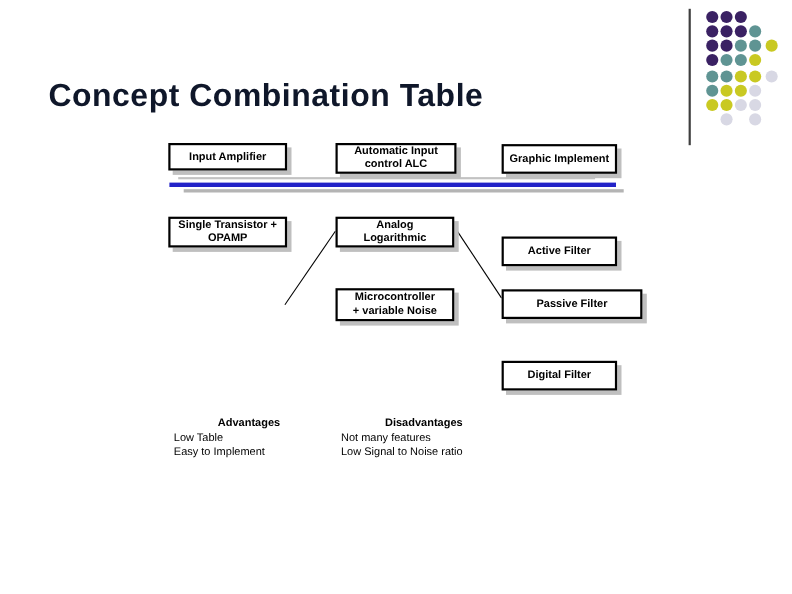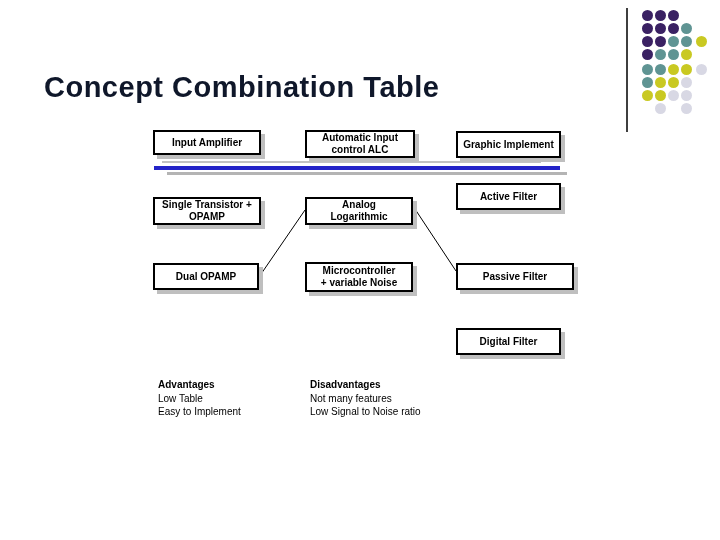--- a/index.html
+++ b/index.html
@@ -58,21 +58,21 @@
     pointer-events:none;
   }
   .connectors line { stroke:#000; stroke-width:1; }
   
   .notes {
     position:absolute;
     font-size:10px;
     line-height:13.5px;
     color:#000;
   }
-  .notes .notes-title { font-weight:bold; }
+  .notes .notes-title { font-weight:bold;margin-left:40px; }
   .notes-adv { left:158px; top:378px; }
   .notes-dis { left:310px; top:378px; }
 </style>
 </head>
 <body>
 
 <div class="slide">
 
   <h1 class="slide-title" style="color: #0f172a;">Concept Combination Table</h1>
 
@@ -122,26 +122,25 @@
 
   <div class="cbox" style="left:153px;top:130px;width:108px;height:25px">Input Amplifier</div>
   <div class="cbox" style="left:305px;top:130px;width:110px;height:28px">Automatic Input
 control ALC</div>
   <div class="cbox" style="left:456px;top:131px;width:105px;height:27px">Graphic Implement</div>
 
   <div class="cbox" style="left:305px;top:197px;width:108px;height:28px">Analog
 Logarithmic</div>
   <div class="cbox" style="left:153px;top:197px;width:108px;height:28px">Single Transistor +
 OPAMP</div>
-  <div class="cbox" style="left:456px;top:183px;width:105px;height:27px">Active Filter</div>
+  <div class="cbox" style="left:456px;top:215px;width:105px;height:27px">Active Filter</div>
 
-  <div class="cbox" style="left:153px;top:263px;width:106px;height:27px">Dual OPAMP</div>
   <div class="cbox" style="left:305px;top:262px;width:108px;height:30px">Microcontroller
 + variable Noise</div>
-  <div class="cbox" style="left:456px;top:263px;width:118px;height:27px">Passive Filter</div>
+  <div class="cbox" style="left:456px;top:263px;width:128px;height:27px">Passive Filter</div>
 
   <div class="cbox" style="left:456px;top:328px;width:105px;height:27px">Digital Filter</div>
 
   <div class="notes notes-adv">
     <div class="notes-title">Advantages</div>
     <div>Low Table</div>
     <div>Easy to Implement</div>
   </div>
   <div class="notes notes-dis">
     <div class="notes-title">Disadvantages</div>

